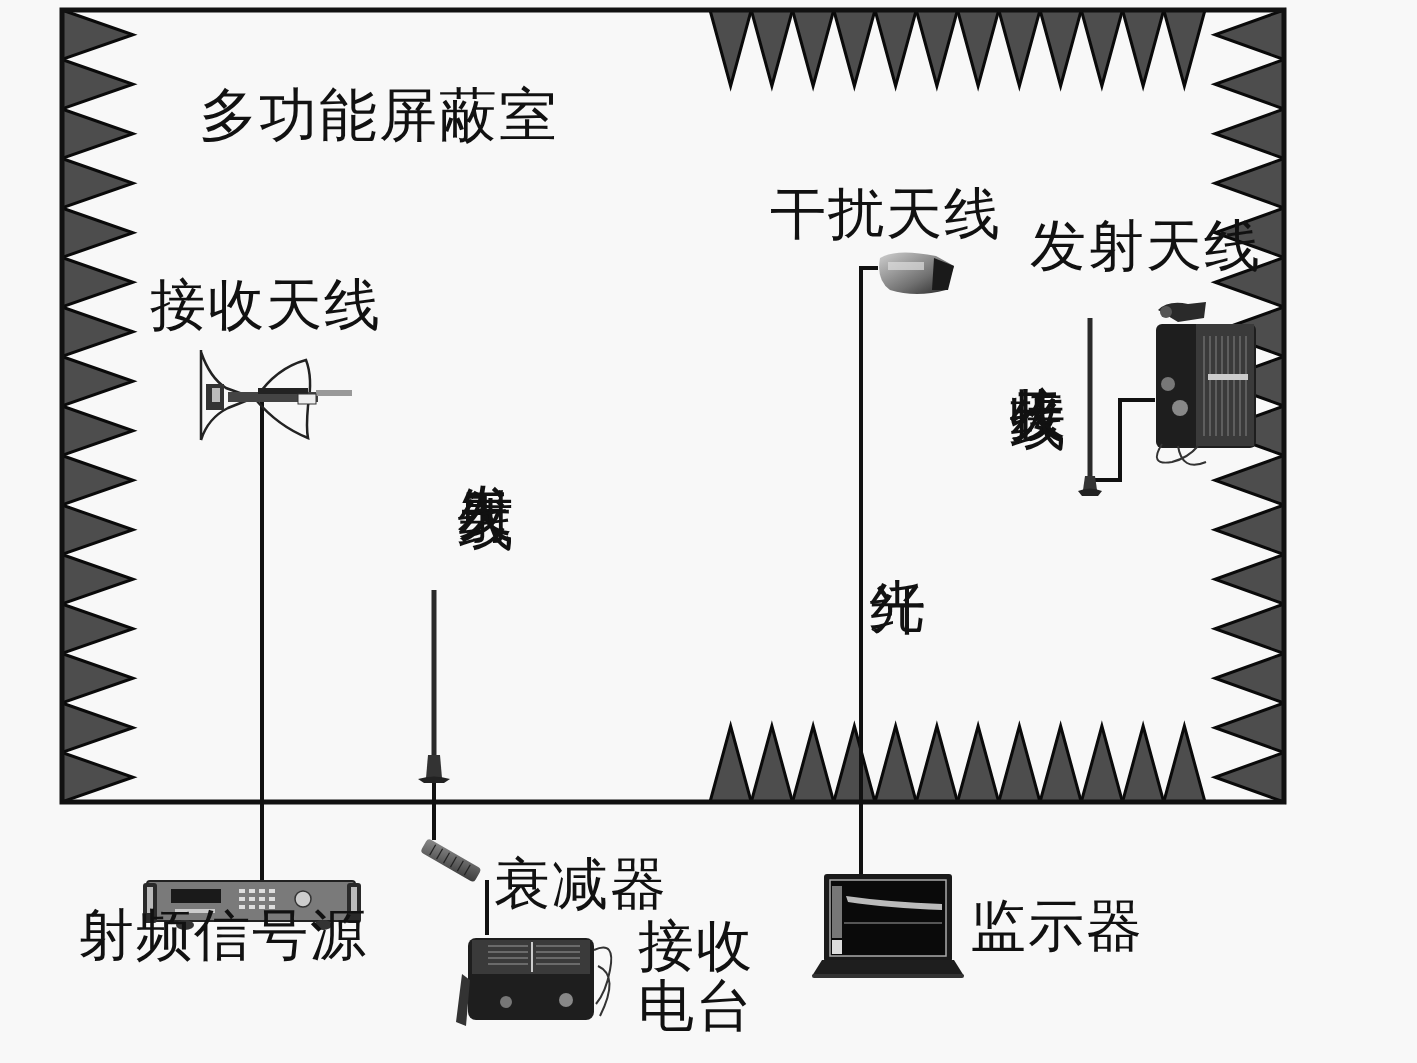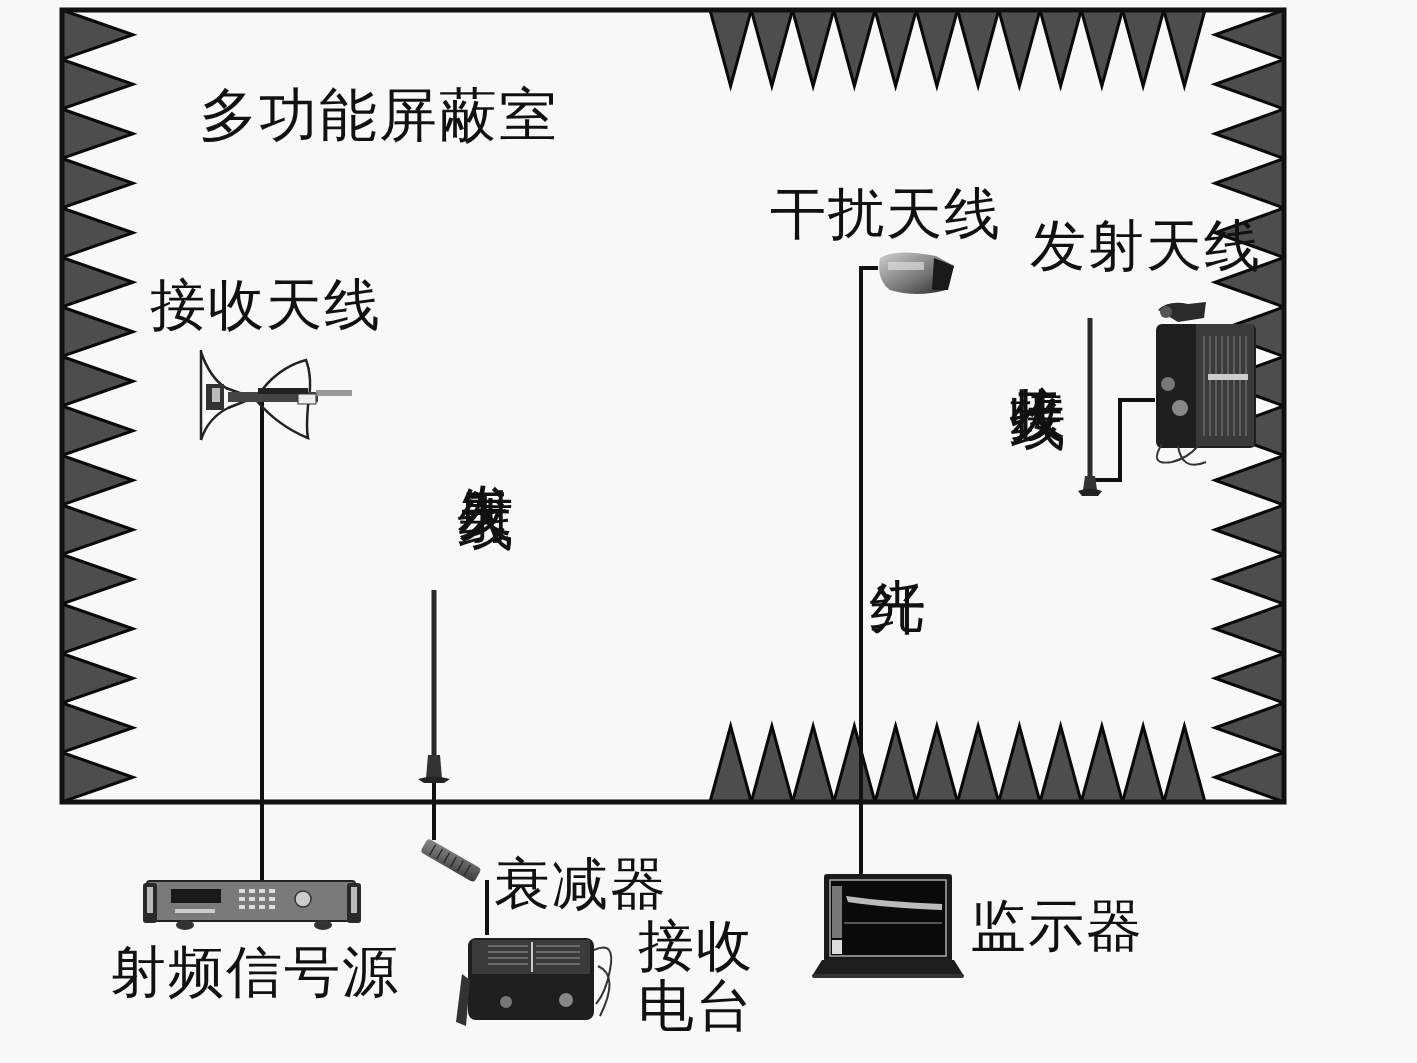--- a/index.html
+++ b/index.html
@@ -230,17 +230,17 @@
 </svg>
 
 <div class="label" style="left:199px; top:86px; font-size:58px;">多功能屏蔽室</div>
 <div class="label" style="left:150px; top:277px;">接收天线</div>
 <div class="label vlabel" style="left:458px; top:440px;">发射天线</div>
 <div class="label" style="left:770px; top:186px;">干扰天线</div>
 <div class="label" style="left:1030px; top:218px;">发射天线</div>
 <div class="label vlabel" style="left:1010px; top:340px;">接收天线</div>
 <div class="label vlabel" style="left:870px; top:534px;">光纤</div>
 <div class="label" style="left:486px; top:856px;margin-left:8px;">衰减器</div>
-<div class="label" style="left:78px; top:944px;margin-left:32px;">射频信号源</div>
+<div class="label" style="left:78px; top:907px;">射频信号源</div>
 <div class="label" style="left:638px; top:916px; white-space:normal; width:130px; line-height:1.08;">
   <span>接收电台</span>
 </div>
 <div class="label" style="left:962px; top:898px;margin-left:8px;">监示器</div>
 
 </body></html>

